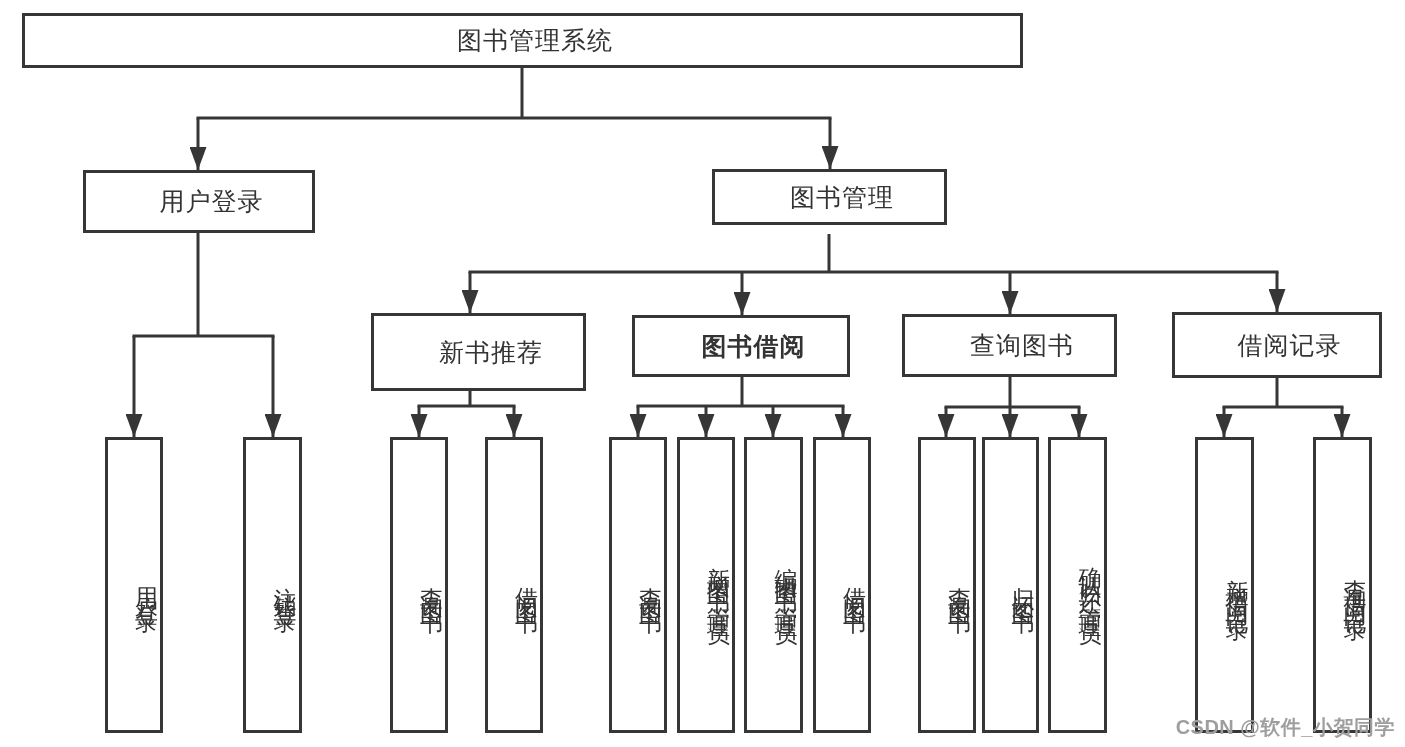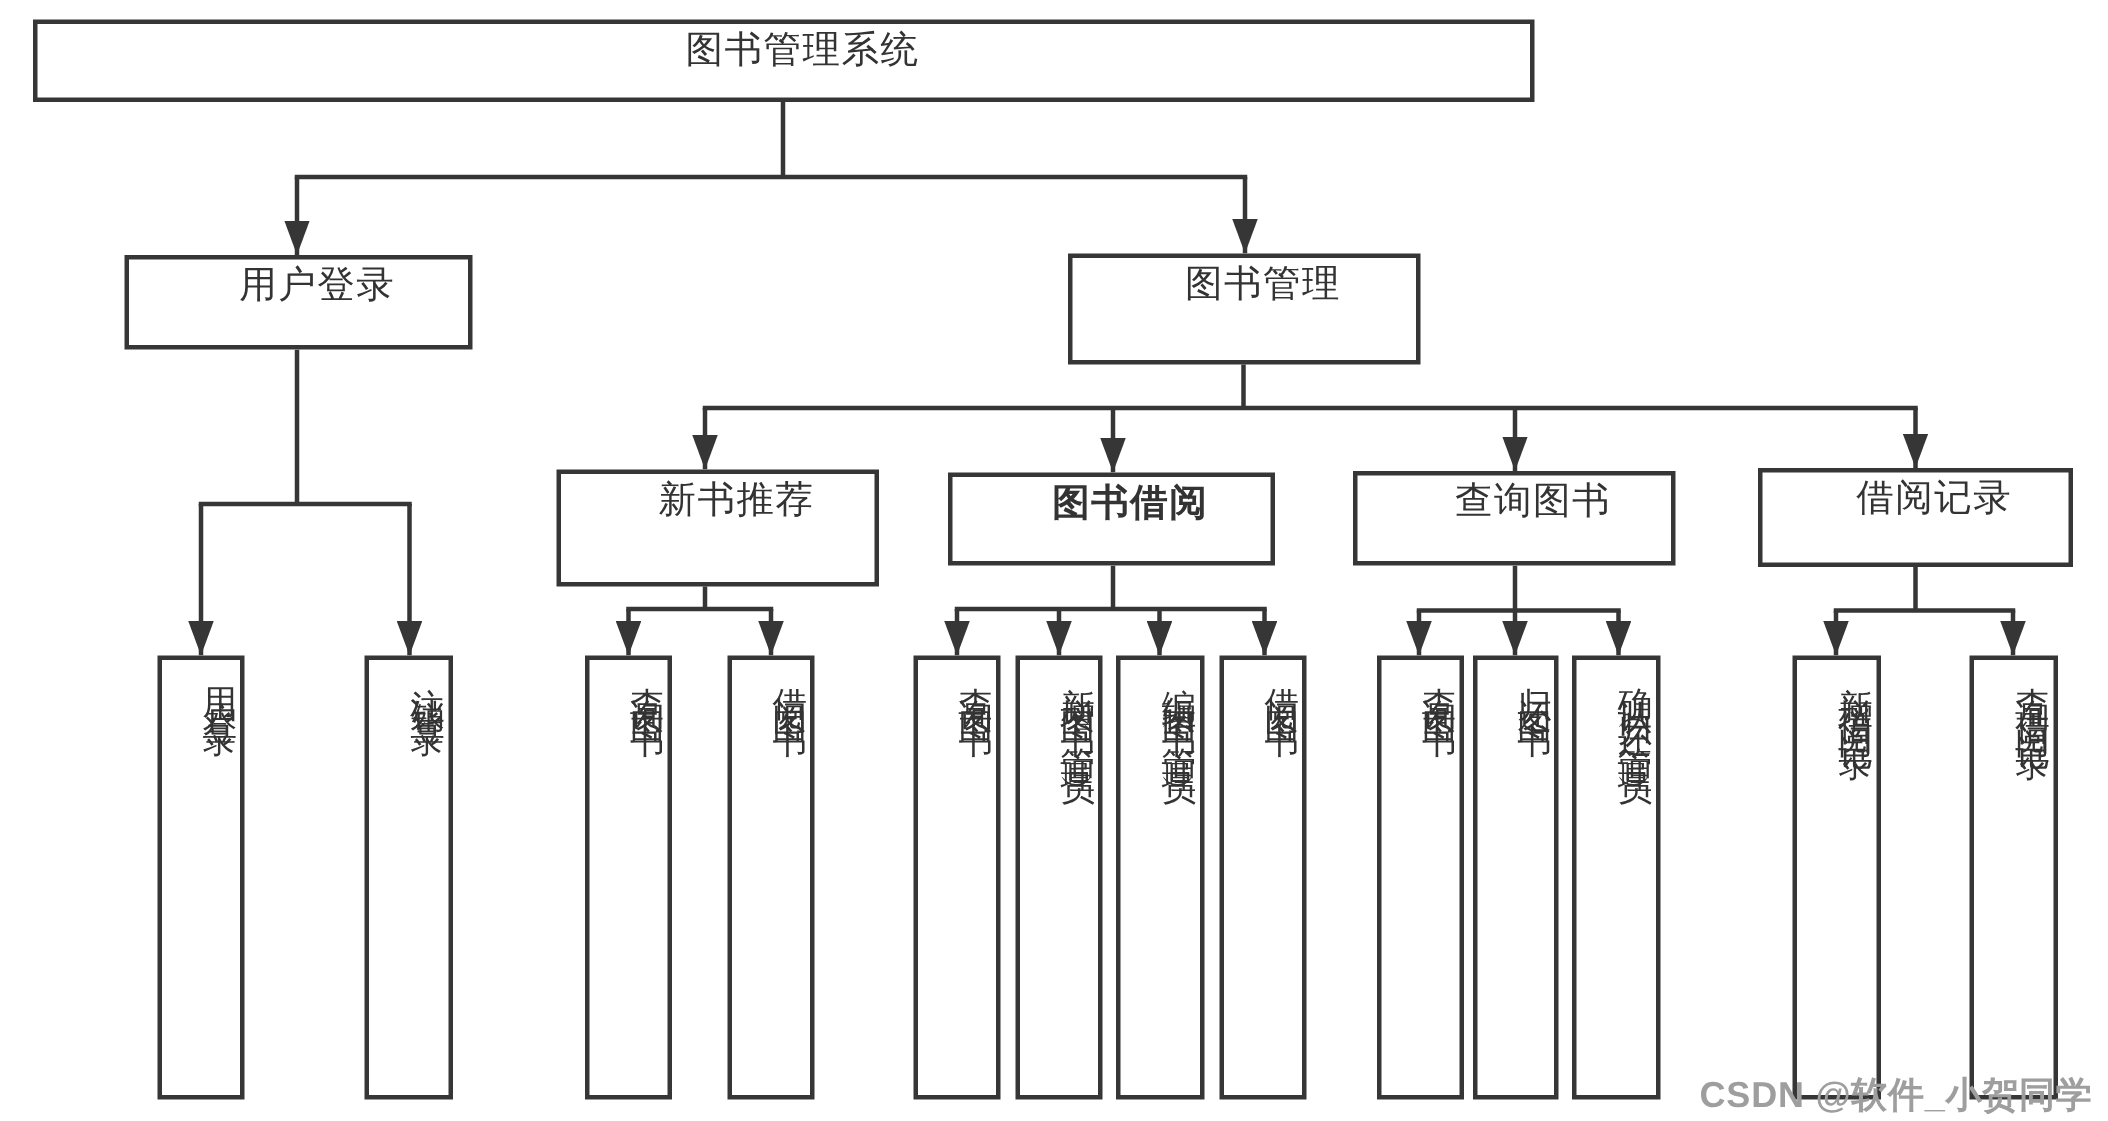--- a/index.html
+++ b/index.html
@@ -19,40 +19,41 @@
     position: absolute;
     left: 0;
     top: 0;
   }
   .node {
     position: absolute;
     box-sizing: border-box;
     border: 3px solid #363636;
     background: #ffffff;
     display: flex;
+    align-items: center;
     justify-content: center;
     color: #333333;
     font-size: 25px;
     letter-spacing: 1px;
     white-space: nowrap;
     padding-left: 25px;
   }
   .leaf span {
     writing-mode: vertical-rl;
     text-orientation: mixed;
     font-size: 23px;
     letter-spacing: 8px;
     line-height: 1;
     color: #333333;
   }
   .watermark {
     position: absolute;
     top: 714px;
     right: 10px;
-    font-size: 24px;
+    font-size: 20px;
     font-weight: 600;
     letter-spacing: 0.5px;
     color: #9e9e9e;
     white-space: nowrap;
   }
 </style>
 </head>
 <body>
 
 <div id="canvas">
@@ -95,21 +96,21 @@
     </g>
   </svg>
 
   <div class="node" style="left:22px; top:13px; width:1001px; height:55px;">
     <span>图书管理系统</span>
   </div>
 
   <div class="node" style="left:83px; top:170px; width:232px; height:63px;">
     <span>用户登录</span>
   </div>
-  <div class="node" style="left:712px; top:169px; width:235px; height:74px;">
+  <div class="node" style="left:712px; top:169px; width:235px; height:56px;">
     <span>图书管理</span>
   </div>
 
   <div class="node" style="left:371px; top:313px; width:215px; height:78px;">
     <span>新书推荐</span>
   </div>
   <div class="node" style="left:632px; top:315px; width:218px; height:62px;font-weight:bold;">
     <span>图书借阅</span>
   </div>
   <div class="node" style="left:902px; top:314px; width:215px; height:63px;">

